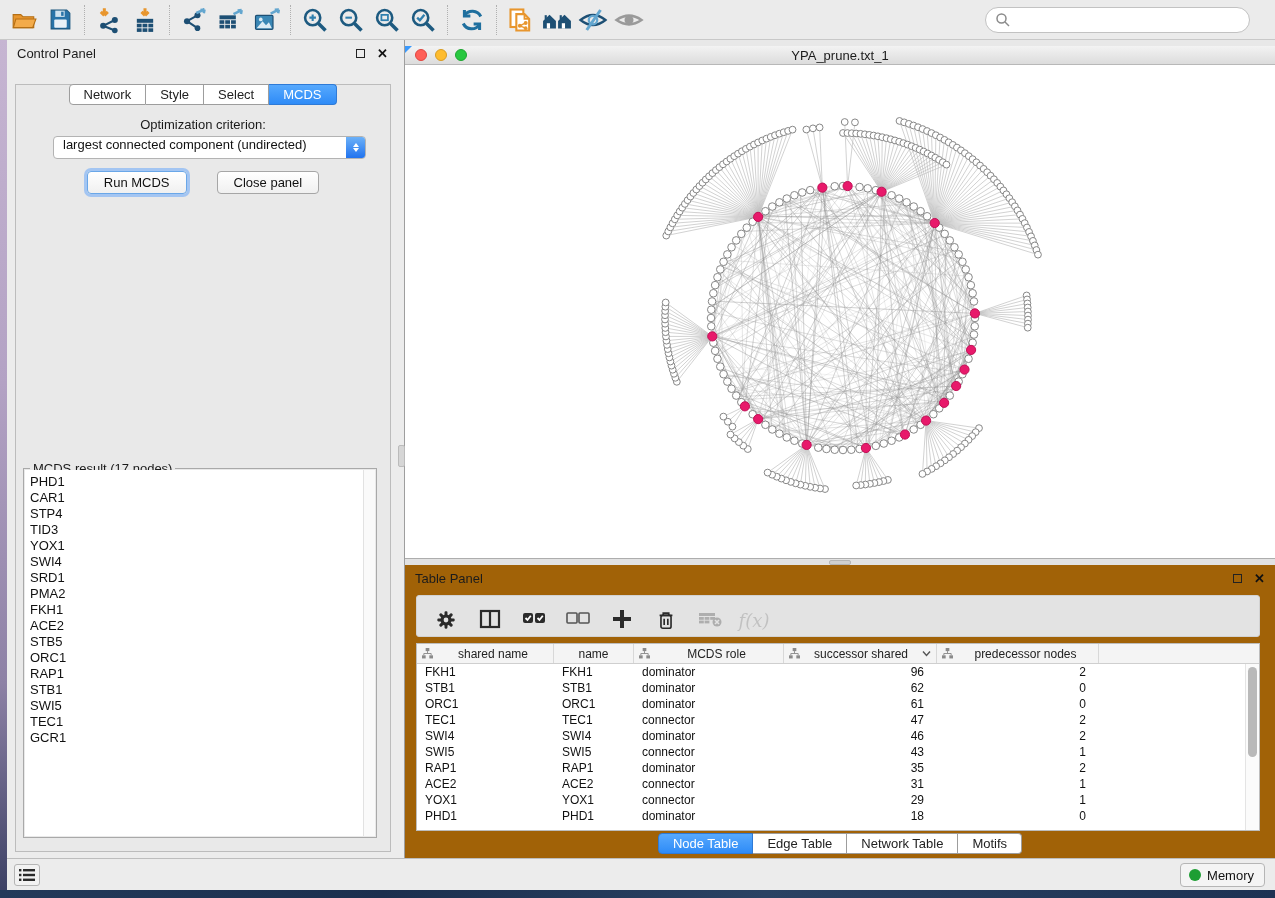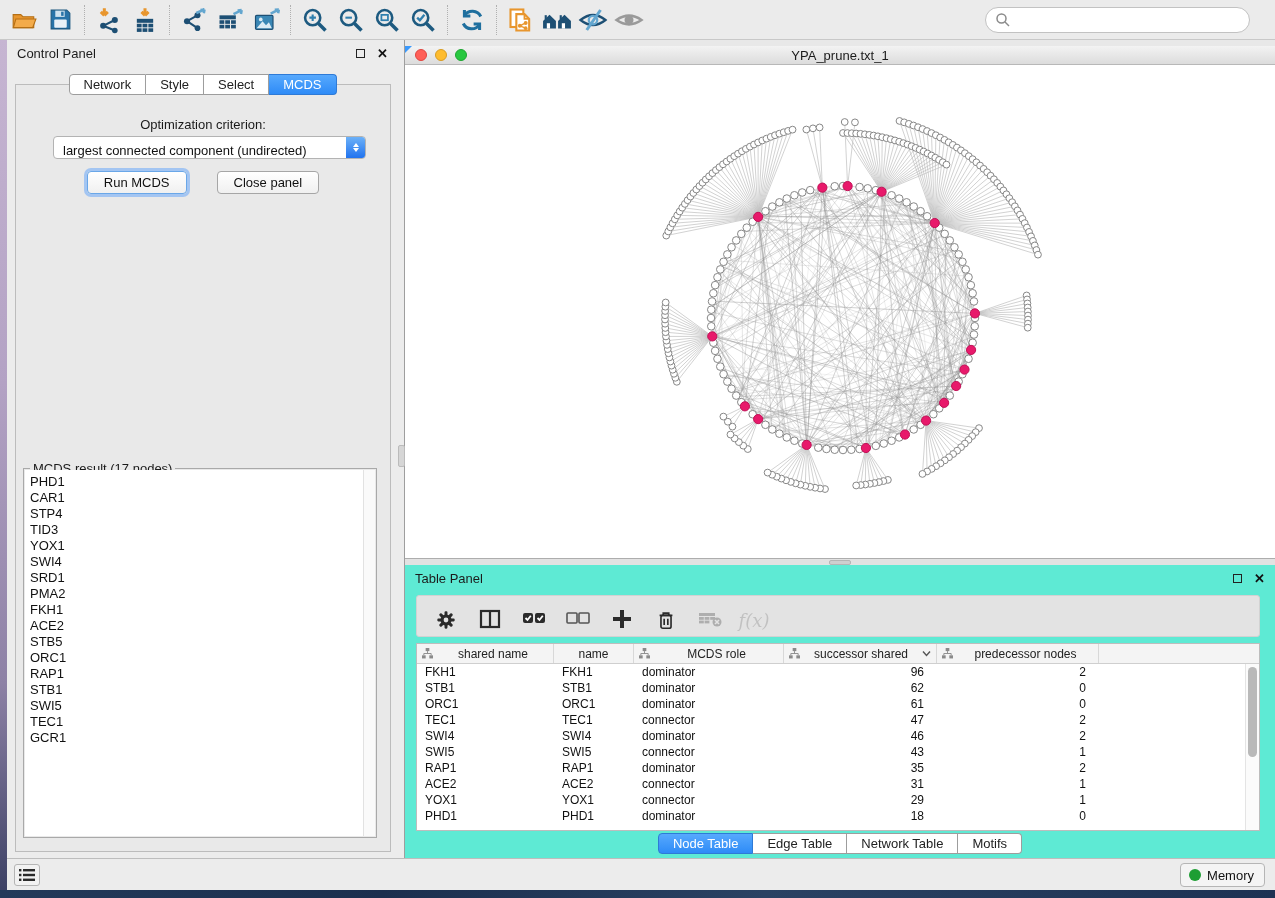--- a/index.html
+++ b/index.html
@@ -24,31 +24,31 @@
 
   
   .window { position:absolute; left:7px; top:40px; right:0; bottom:8px; background:#ececec; }
 
   
   .control-panel { position:absolute; left:0; top:0; width:391px; bottom:32px; background:#ececec; }
   .panel-titlebar { height:26px; display:flex; align-items:center; padding:0 10px; font-size:13px; color:#1c1c1c; }
   .panel-titlebar .sp { flex:1; }
   .wbox { width:9px; height:9px; border:1.5px solid #222; margin-right:12px; display:inline-block; }
   .wclose { font-size:13px; font-weight:bold; color:#111; line-height:1; }
-  .cp-tabs { position:absolute; left:50%; transform:translateX(-50%); top:34px; display:flex; z-index:3; }
+  .cp-tabs { position:absolute; left:50%; transform:translateX(-50%); top:44px; display:flex; z-index:3; }
   .seg { height:21px; padding:0 14px; font-size:13px; display:flex; align-items:center; background:#fff;
     border:1px solid #9d9d9d; border-left:none; color:#222; cursor:default; }
   .seg:first-child { border-left:1px solid #9d9d9d; border-radius:4px 0 0 4px; }
   .seg:last-child { border-radius:0 4px 4px 0; }
   .seg.sel { background:linear-gradient(180deg,#57a9fd,#2e8bf7); border-color:#2e7ad6; color:#fff; }
   .cp-inner { position:absolute; left:8px; right:7px; top:44px; bottom:6px; background:#e9e9e9;
     border:1px solid #bcbcbc; }
   .opt-label { margin-top:32px; text-align:center; font-size:13px; color:#1a1a1a; }
   .dropdown { position:absolute; left:37px; right:24px; top:51px; height:23px; background:#fff;
-    border:1px solid #b3b3b3; border-radius:4px; display:flex; align-items:flex-end; }
+    border:1px solid #b3b3b3; border-radius:4px; display:flex; align-items:flex-start; }
   .dropdown .val { flex:1; font-size:13px; padding-left:9px; color:#111; white-space:nowrap; overflow:hidden; }
   .dropdown .stepper { width:19px; align-self:stretch; border-radius:0 3px 3px 0;
     background:linear-gradient(180deg,#6cb1f8,#2173ef); display:flex; flex-direction:column;
     align-items:center; justify-content:center; gap:1px; }
   .car { width:0; height:0; border-left:3.5px solid transparent; border-right:3.5px solid transparent; }
   .car.up { border-bottom:4px solid #fff; }
   .car.dn { border-top:4px solid #fff; }
   .btn-row { position:absolute; top:86px; left:0; right:0; display:flex; justify-content:center; gap:30px; }
   .btn { height:23px; padding:0 16px; font-size:13px; color:#111; background:linear-gradient(180deg,#ffffff,#f0f0f0);
     border:1px solid #a6a6a6; border-radius:4px; }
@@ -81,21 +81,21 @@
   .light.y { background:#febc2e; border:1px solid #d89c22; }
   .light.g { background:#28c840; border:1px solid #1da531; }
   .net-title { position:absolute; left:0; right:0; text-align:center; font-size:13px; color:#1a1a1a; }
   .net-canvas-wrap { position:absolute; left:0; right:0; top:19px; bottom:0; background:#fff; }
   .h-divider { position:absolute; left:0; right:0; top:518px; height:7px; background:#e2e2e2;
     border-top:1px solid #adadad; }
   .h-divider .handle { position:absolute; left:50%; top:1px; transform:translateX(-50%); width:22px; height:5px;
     background:#cfcfcf; border:1px solid #b5b5b5; border-radius:2px; }
 
   
-  .table-panel { position:absolute; left:0; right:0; top:525px; bottom:0; background:#5eead4; }
+  .table-panel { position:absolute; left:0; right:0; top:525px; bottom:0; background:#a16207; }
   .tp-toolbar { position:absolute; left:11px; right:15px; top:30px; height:42px; background:#e3e3e3;
     border:1px solid #d2d2d2; border-radius:3px; display:flex; align-items:center; padding-left:14px; gap:14px; }
   .tico { width:30px; height:30px; display:flex; align-items:flex-end; justify-content:center; }
   .tico.dis { opacity:.45; }
   .fx { font-family:"DejaVu Serif", serif; font-style:italic; font-size:18px; color:#9a9a9a; }
   .tp-table { position:absolute; left:11px; right:15px; top:78px; height:188px; background:#fff;
     border:1px solid #bdbdbd; }
   .tp-head { display:flex; height:20px; background:#f4f4f4; border-bottom:1px solid #cfcfcf; }
   .th { display:flex; align-items:center; border-right:1px solid #d8d8d8; font-size:12px; color:#222;
     position:relative; }

